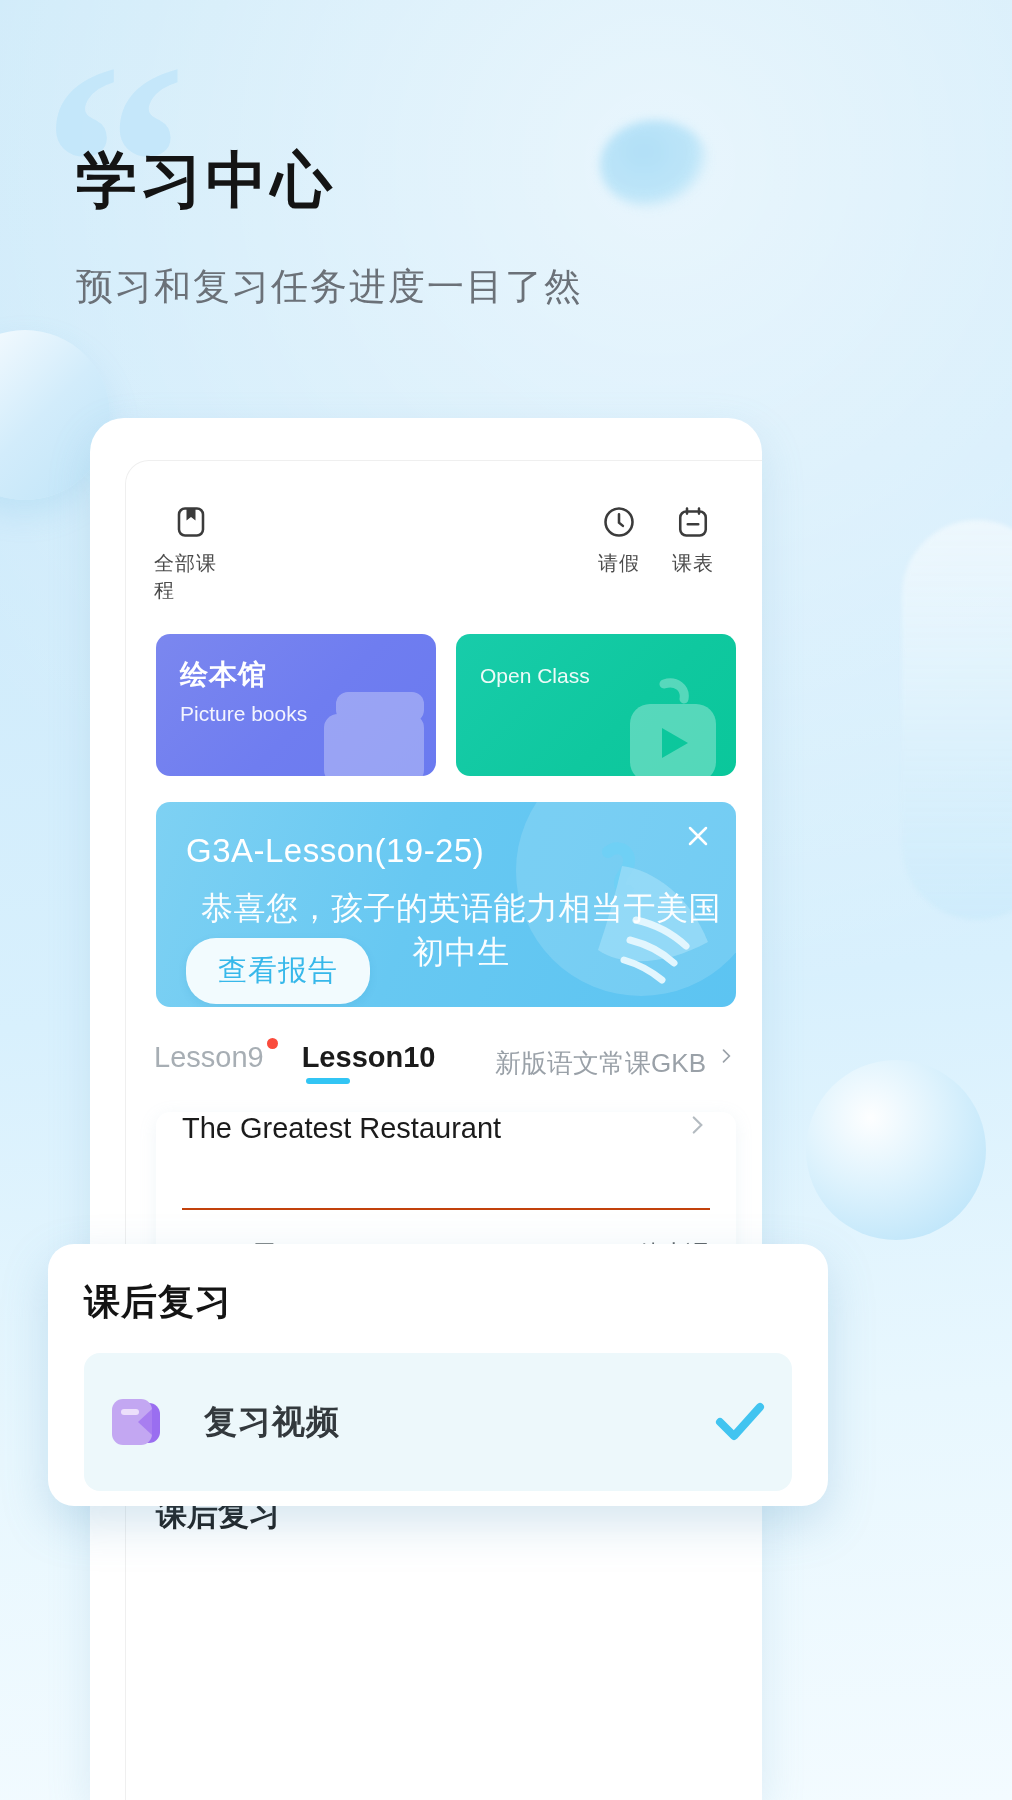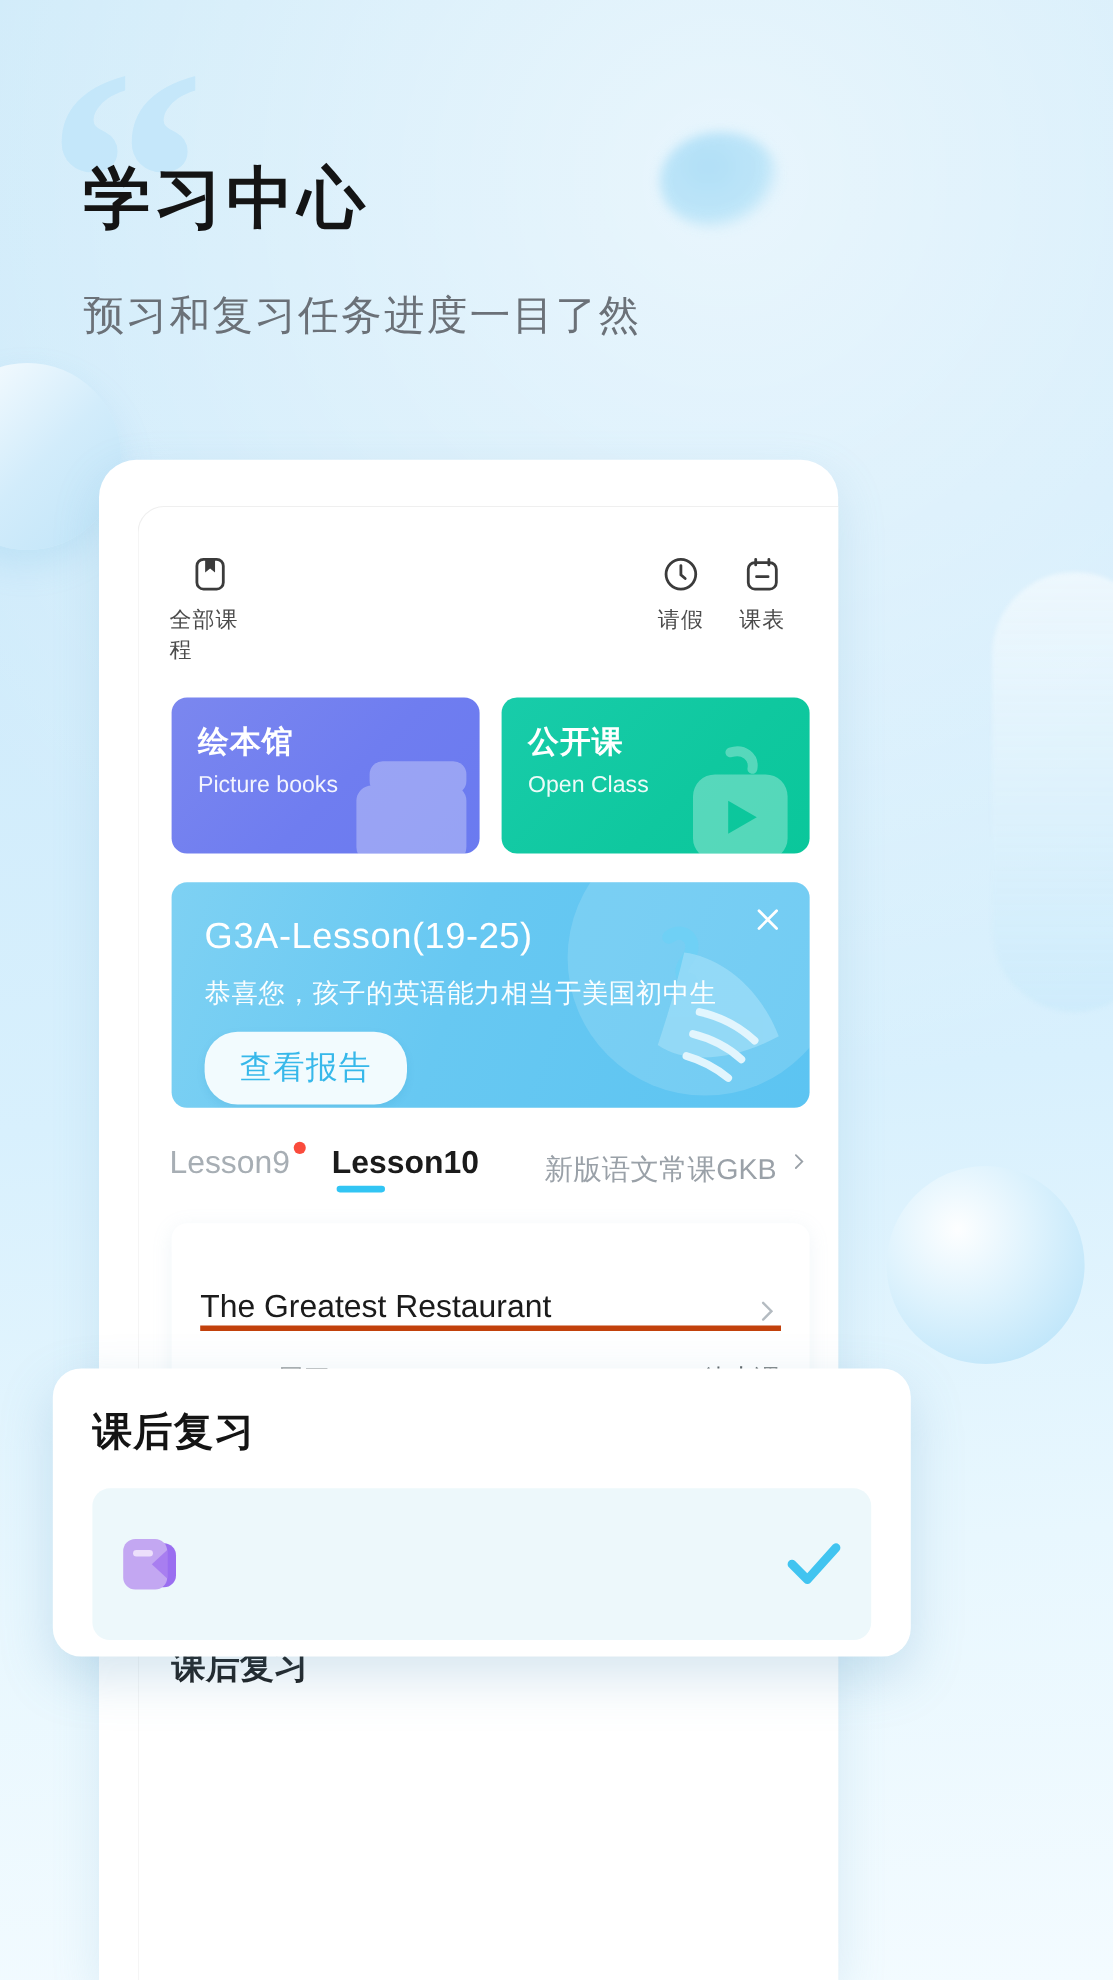--- a/index.html
+++ b/index.html
@@ -103,21 +103,21 @@
   .banner .bg-circle {
     position: absolute; right: -30px; top: -56px; width: 250px; height: 250px;
     border-radius: 50%; background: rgba(255,255,255,.14);
   }
   .banner .b-title {
     position: absolute; left: 30px; top: 30px;
     font-size: 33px; font-weight: 400; color: #ffffff; letter-spacing: .5px;
   }
   .banner .b-sub {
     position: absolute; left: 30px; top: 85px;
-    font-size: 24px; color: rgba(255,255,255,.97); letter-spacing: .5px; text-align: center;
+    font-size: 32px; color: rgba(255,255,255,.97); letter-spacing: .5px; text-align: center;
   }
   .banner .b-btn {
     position: absolute; left: 30px; top: 136px;
     background: #f2fbfe; color: #37b8ea; font-size: 29px;
     padding: 13px 32px; border-radius: 30px; letter-spacing: 1px;
     box-shadow: 0 3px 8px rgba(20,120,170,.10);
   }
   .banner .b-close {
     position: absolute; right: 22px; top: 18px; width: 32px; height: 32px;
     cursor: pointer;
@@ -145,22 +145,22 @@
   }
 
   
   .lesson-card {
     margin: 26px 28px 0 30px;
     background: #fff; border-radius: 14px;
     box-shadow: 0 4px 18px rgba(140,175,200,.13);
     padding: 0 26px;
   }
   .lesson-head {
-    display: flex; align-items: flex-end; height: 98px;
-    border-bottom: 5px solid #c2410c; cursor: pointer;
+    display: flex; align-items: flex-start; height: 98px;
+    border-bottom: 2px solid #c2410c; cursor: pointer;
   }
   .lesson-head .lt { font-size: 29px; color: #1b1b1b; font-weight: 400; }
   .lesson-head .arrow { margin-left: auto; }
   .lesson-meta { display: flex; align-items: center; height: 88px; }
   .lesson-meta .lm { font-size: 24px; color: #606669; letter-spacing: .5px; }
   .lesson-meta .ls { margin-left: auto; font-size: 24px; color: #606669; }
 
   
   .ghost-section { padding: 26px 28px 0 30px; }
   .ghost-title { font-size: 31px; font-weight: 700; color: #1b1b1b; }
@@ -245,21 +245,20 @@
           <div class="ct">绘本馆</div>
           <div class="cs">Picture books</div>
           <span class="deco">
             <svg width="120" height="110" viewBox="0 0 120 110">
               <rect x="26" y="14" width="88" height="30" rx="12" fill="#ffffff"></rect>
               <rect x="14" y="36" width="100" height="70" rx="14" fill="#ffffff"></rect>
             </svg>
           </span>
         </div>
         <div class="cat green">
-          <div class="ct">公开课</div>
           <div class="cs">Open Class</div>
           <span class="deco">
             <svg width="120" height="110" viewBox="0 0 120 110">
               <path d="M54 6c12-4 22 4 20 15" stroke="#ffffff" stroke-width="9" fill="none" stroke-linecap="round"></path>
               <rect x="20" y="26" width="86" height="78" rx="20" fill="#ffffff"></rect>
               <path d="M52 50l26 15-26 15z" fill="#0ac79b"></path>
             </svg>
           </span>
         </div>
       </div>
@@ -335,20 +334,21 @@
 
       <div class="o-tile">
         <span>
           <svg width="72" height="62" viewBox="0 0 72 62">
             <rect x="24" y="12" width="26" height="40" rx="11" fill="#9a6ef0"></rect>
             <rect x="2" y="8" width="40" height="46" rx="11" fill="#c3a7f2"></rect>
             <path d="M42 18v26l-14-13z" fill="#a87ef0"></path>
             <rect x="11" y="18" width="18" height="6" rx="3" fill="#ecdffb"></rect>
           </svg>
         </span>
+        <span class="o-label">复习视频</span>
         <span class="o-check">
           <svg width="52" height="44" viewBox="0 0 52 44" fill="none" stroke="#41c4f0" stroke-width="8" stroke-linecap="round" stroke-linejoin="round">
             <path d="M6 22l14 14L46 7"></path>
           </svg>
         </span>
       </div>
 
 
     </div>
   </div>

